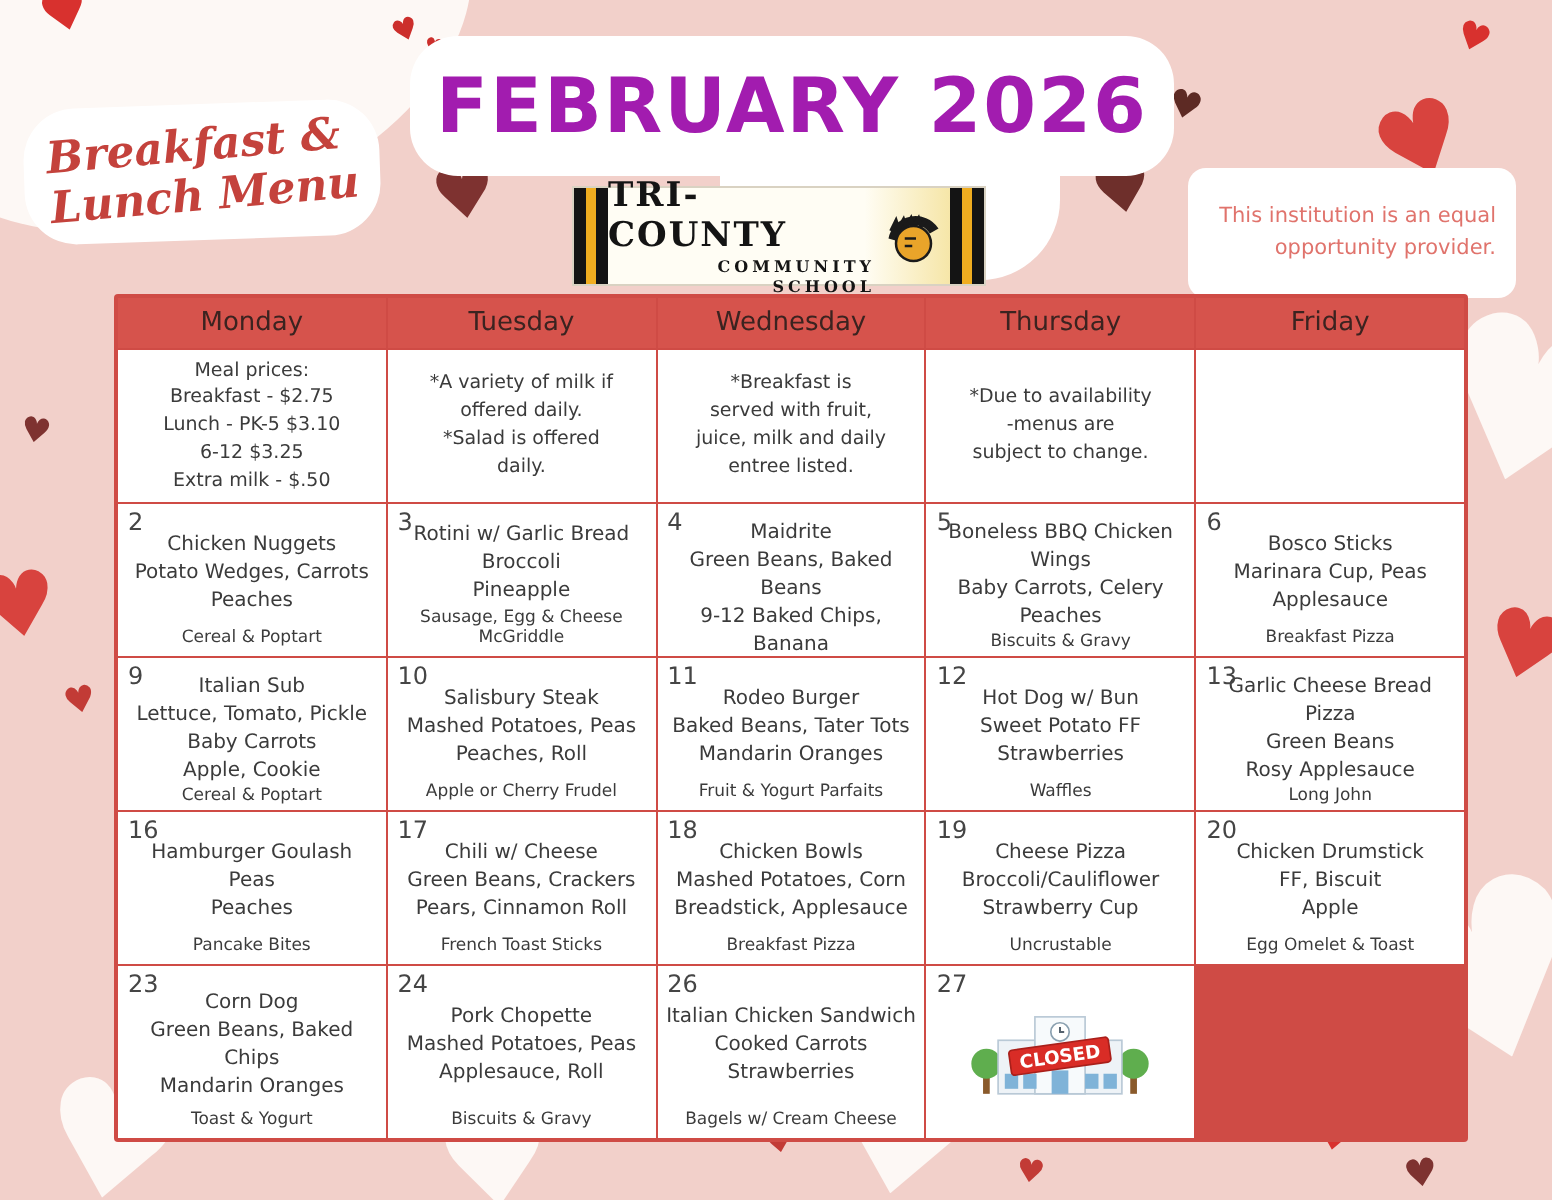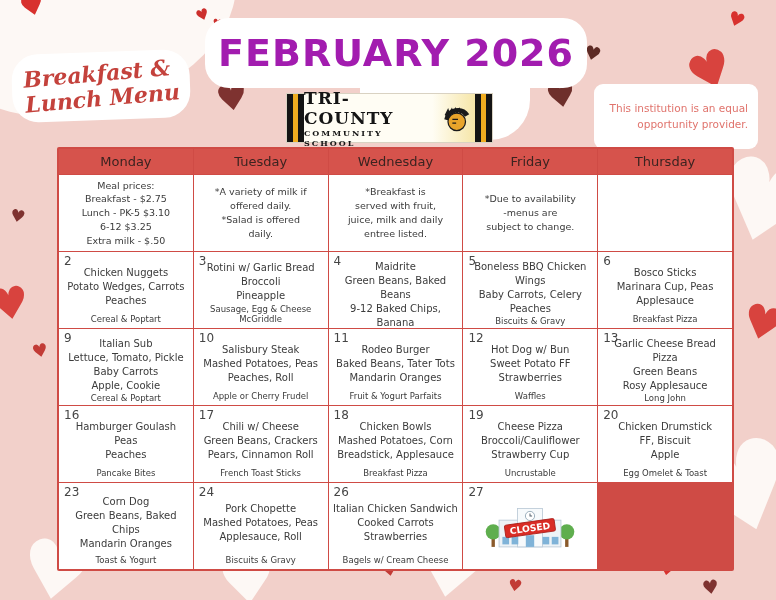--- a/index.html
+++ b/index.html
@@ -25,21 +25,21 @@
     border-radius:0 0 40px 40px; z-index:1; }
 
   
   .logo { position:absolute; left:287px; top:94px; width:205px; height:48px; display:flex; z-index:3;
     box-shadow:0 0 0 1px #d9d2c2; background:#fffdf4; }
   .logo-bar { width:17px; height:100%;
     background:linear-gradient(90deg,#141414 0 34%, #f0ad20 34% 66%, #141414 66% 100%); }
   .logo-center { flex:1; display:flex; align-items:center; justify-content:center; gap:0;
     background:linear-gradient(90deg,#fffdf4 75%, #f6e6a8 100%); }
   .logo-line1 { font-family:"DejaVu Serif", serif; font-weight:bold; font-size:17px; color:#141414; letter-spacing:1px; }
-  .logo-line2 { font-family:"DejaVu Serif", serif; font-weight:bold; font-size:8px; color:#141414; letter-spacing:2px; text-align:left; }
+  .logo-line2 { font-family:"DejaVu Serif", serif; font-weight:bold; font-size:8px; color:#141414; letter-spacing:2px; text-align:right; }
 
   
   .eo-box { position:absolute; left:594px; top:84px; width:164px; height:65px; background:#fff;
     border-radius:9px; z-index:2; display:flex; align-items:center; justify-content:flex-end;
     padding:6px 10px; }
   .eo-text { color:#e0736c; font-size:10.5px; line-height:1.45; text-align:right; white-space:pre-line; }
 
   
   .calendar { position:absolute; left:57px; top:147px; width:677px; z-index:2;
     display:grid; grid-template-columns:repeat(5,1fr);
@@ -118,22 +118,22 @@
 
   <div class="eo-box">
     <div class="eo-text">This institution is an equal
 opportunity provider.</div>
   </div>
 
   <div class="calendar" id="calendar">
       <div class="day-header">Monday</div>
       <div class="day-header">Tuesday</div>
       <div class="day-header">Wednesday</div>
+      <div class="day-header">Thursday</div>
       <div class="day-header">Friday</div>
-      <div class="day-header">Thursday</div>
       <div class="cell info-cell">
         <div class="info-text">Meal prices:
 Breakfast - $2.75
 Lunch - PK-5 $3.10
 6-12 $3.25
 Extra milk - $.50</div>
       </div>
       <div class="cell info-cell">
         <div class="info-text">*A variety of milk if
 offered daily.

